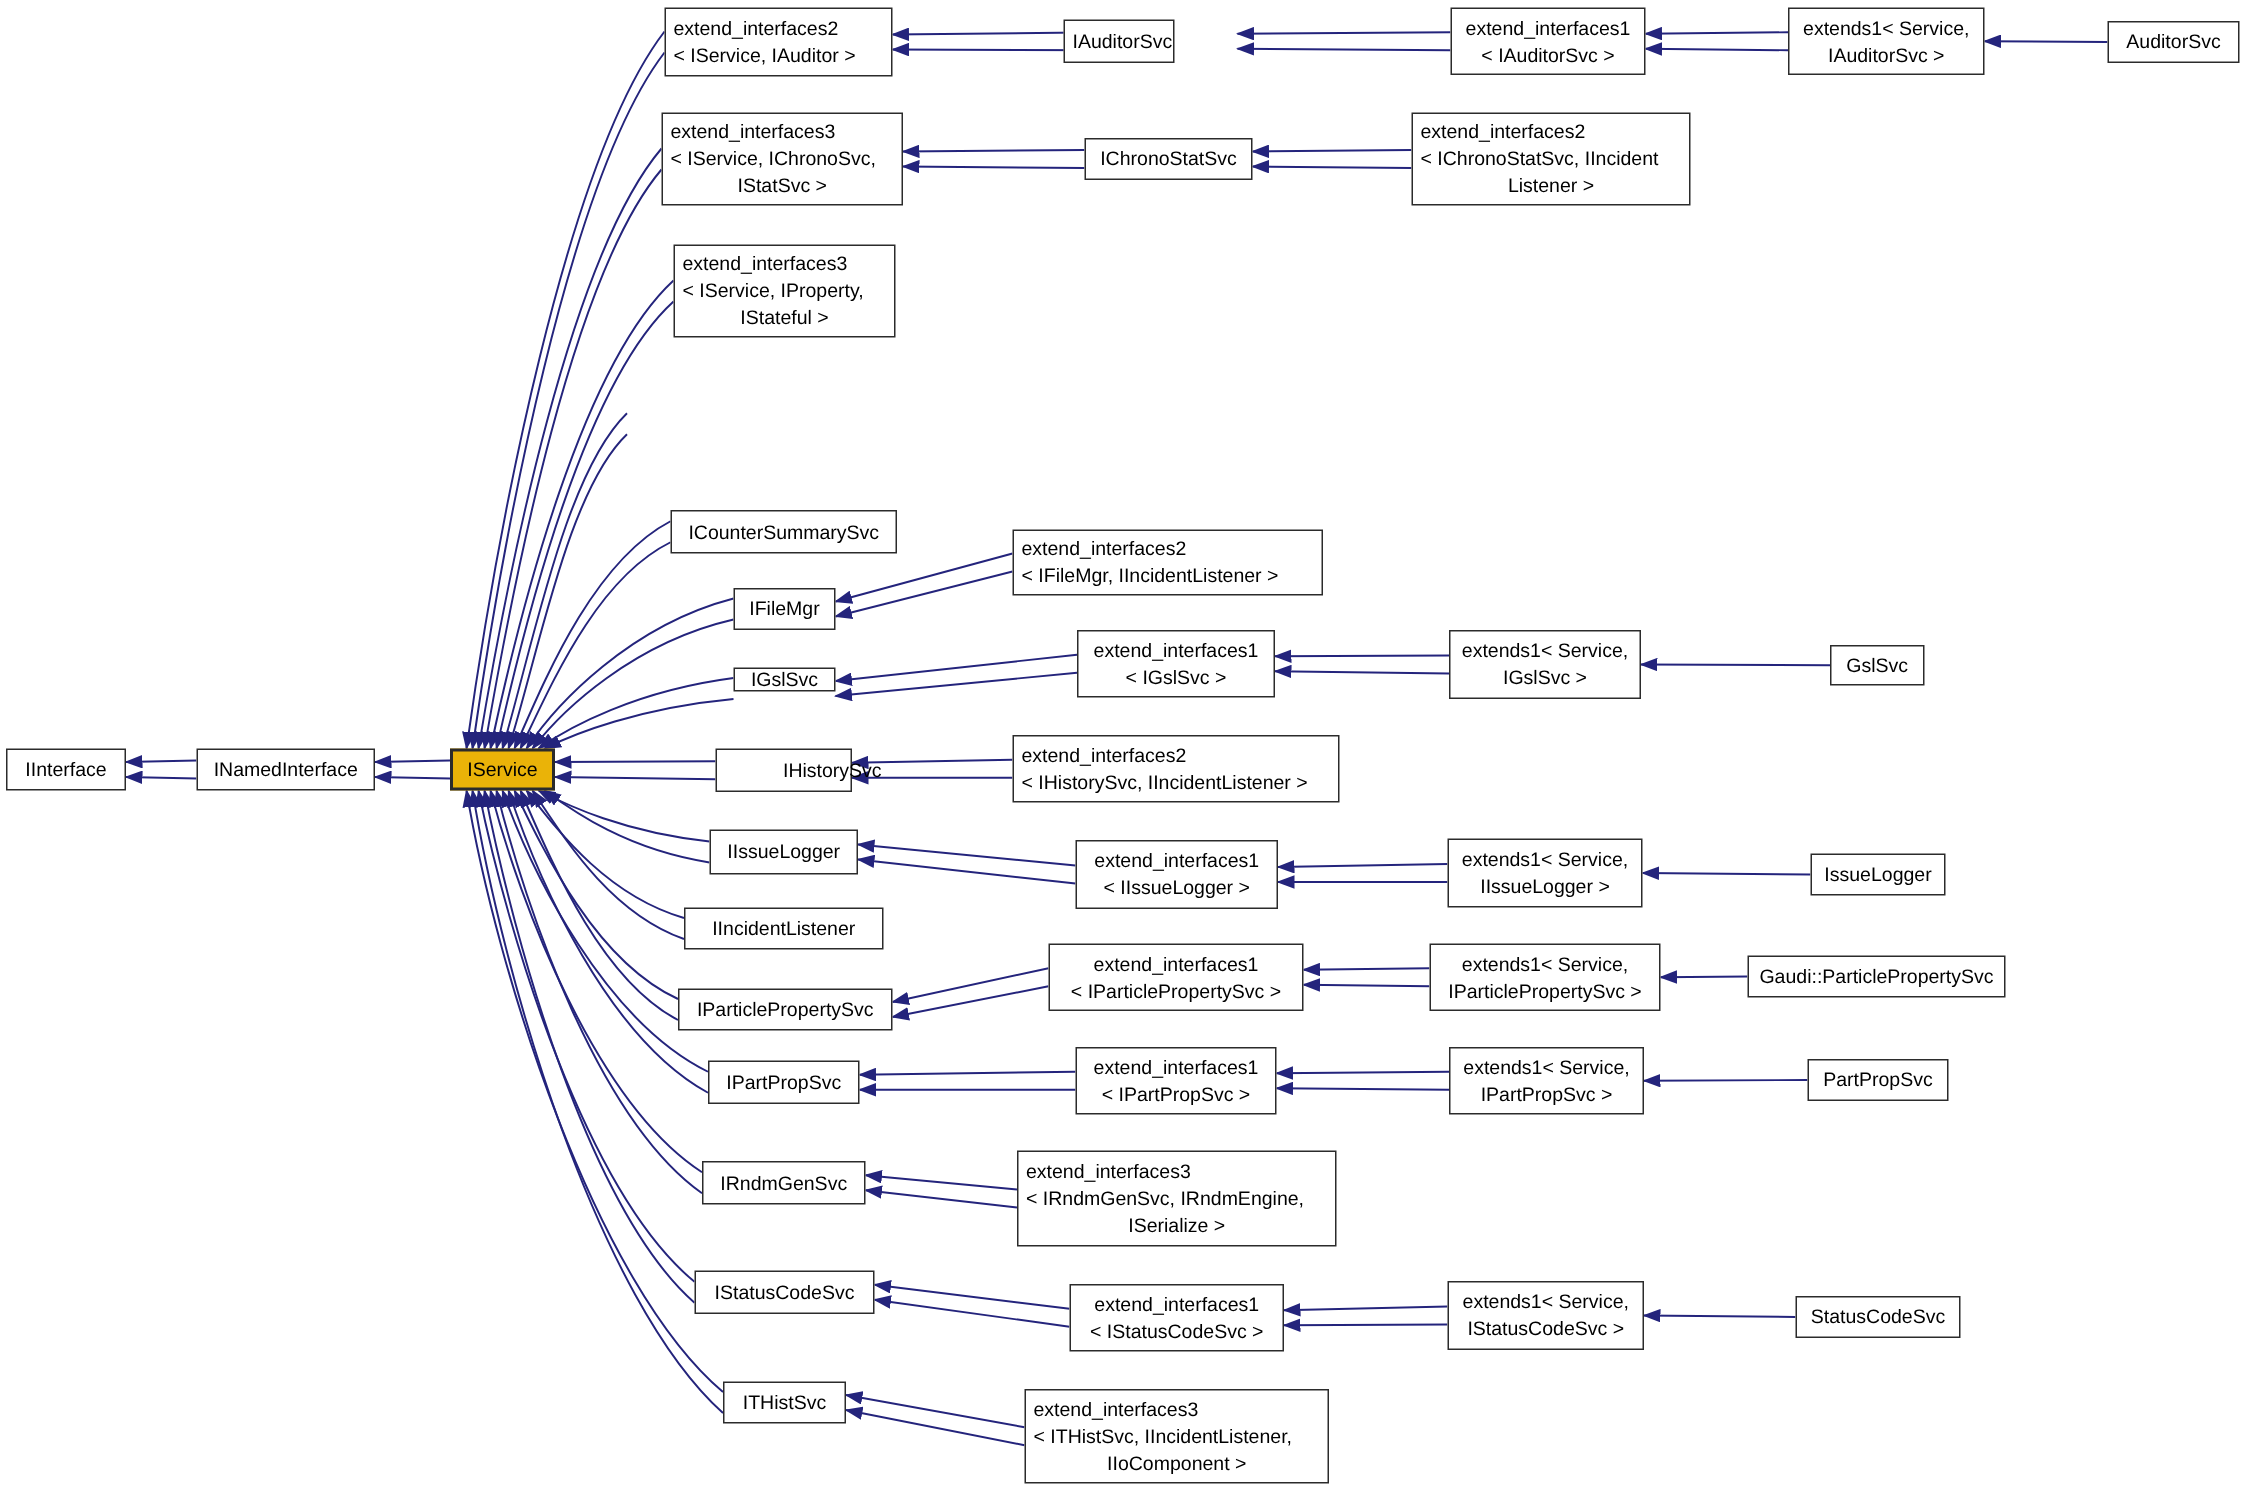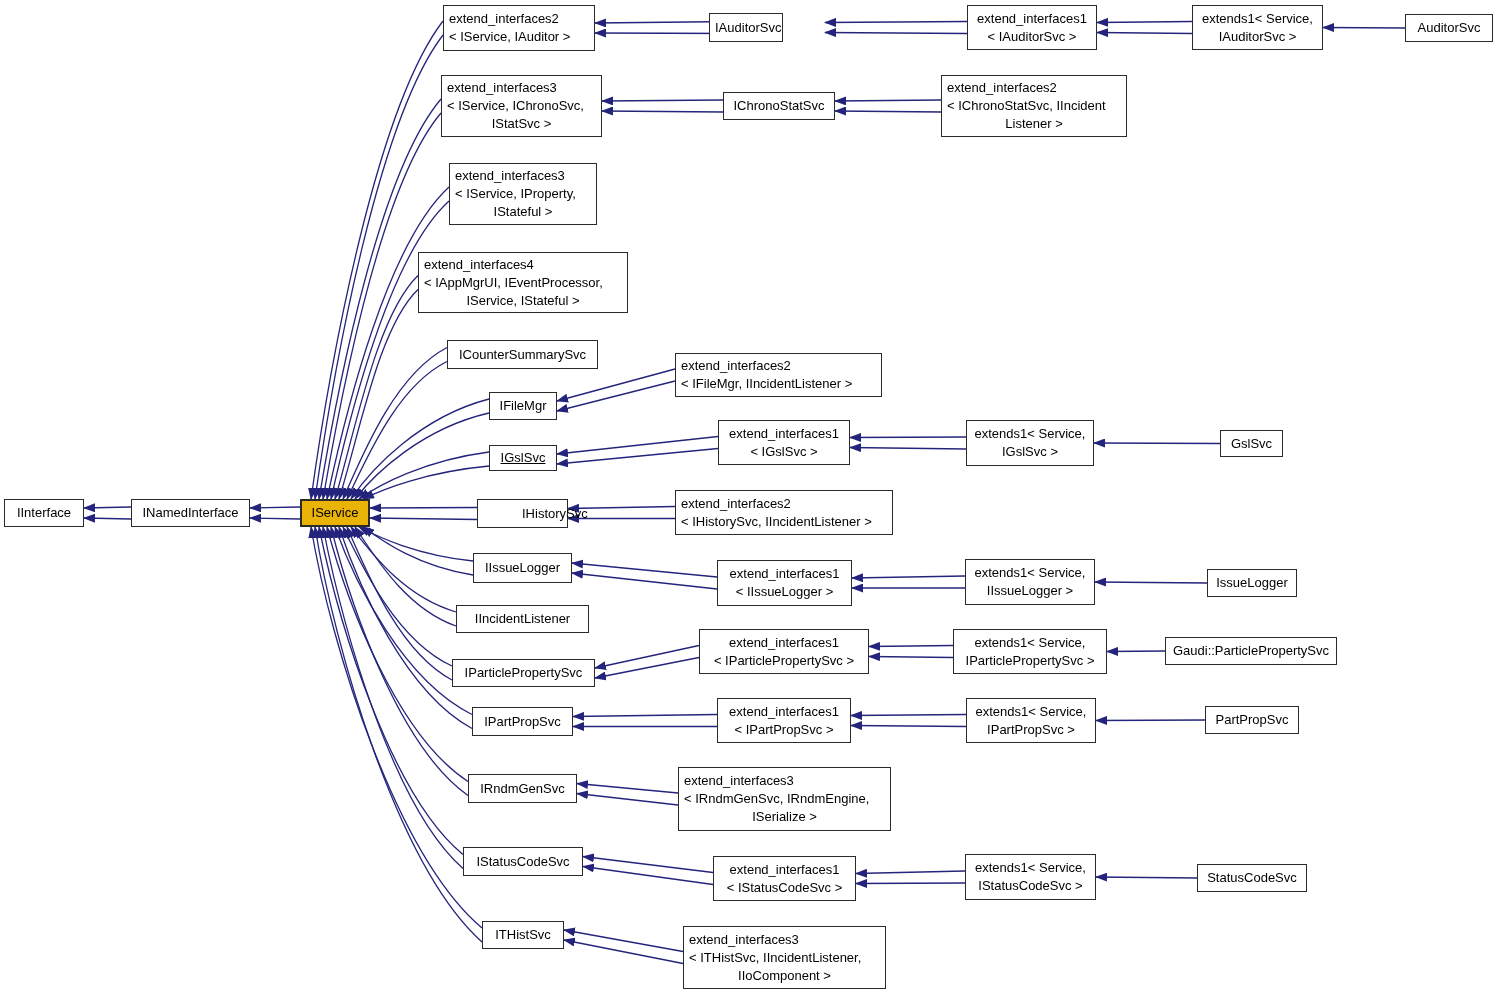--- a/index.html
+++ b/index.html
@@ -161,36 +161,31 @@
     <div class="node align-left" style="left: 941px; top: 75px; width: 186px; height: 62px;">
       <span class="nline">extend_interfaces2</span>
       <span class="nline">&lt; IChronoStatSvc, IIncident</span>
       <span class="nline">Listener &gt;</span>
     </div>
     <div class="node align-left" style="left: 449px; top: 163px; width: 148px; height: 62px;">
       <span class="nline">extend_interfaces3</span>
       <span class="nline">&lt; IService, IProperty,</span>
       <span class="nline">IStateful &gt;</span>
     </div>
-    <div class="node align-left" style="left: 418px; top: 252px; width: 210px; height: 61px;">
-      <span class="nline">extend_interfaces4</span>
-      <span class="nline">&lt; IAppMgrUI, IEventProcessor,</span>
-      <span class="nline">IService, IStateful &gt;</span>
-    </div>
     <div class="node" style="left: 447px; top: 340px; width: 151px; height: 29px;">
       <span class="nline">ICounterSummarySvc</span>
     </div>
     <div class="node align-left" style="left: 675px; top: 353px; width: 207px; height: 44px;">
       <span class="nline">extend_interfaces2</span>
       <span class="nline">&lt; IFileMgr, IIncidentListener &gt;</span>
     </div>
     <div class="node" style="left: 489px; top: 392px; width: 68px; height: 28px;">
       <span class="nline">IFileMgr</span>
     </div>
-    <div class="node" style="left: 489px; top: 445px; width: 68px; height: 26px; text-decoration: underline;">
+    <div class="node" style="left: 489px; top: 445px; width: 68px; height: 16px;">
       <span class="nline">IGslSvc</span>
     </div>
     <div class="node" style="left: 718px; top: 420px; width: 132px; height: 45px;">
       <span class="nline">extend_interfaces1</span>
       <span class="nline">&lt; IGslSvc &gt;</span>
     </div>
     <div class="node" style="left: 966px; top: 420px; width: 128px; height: 46px;">
       <span class="nline">extends1&lt; Service,</span>
       <span class="nline">IGslSvc &gt;</span>
     </div>

